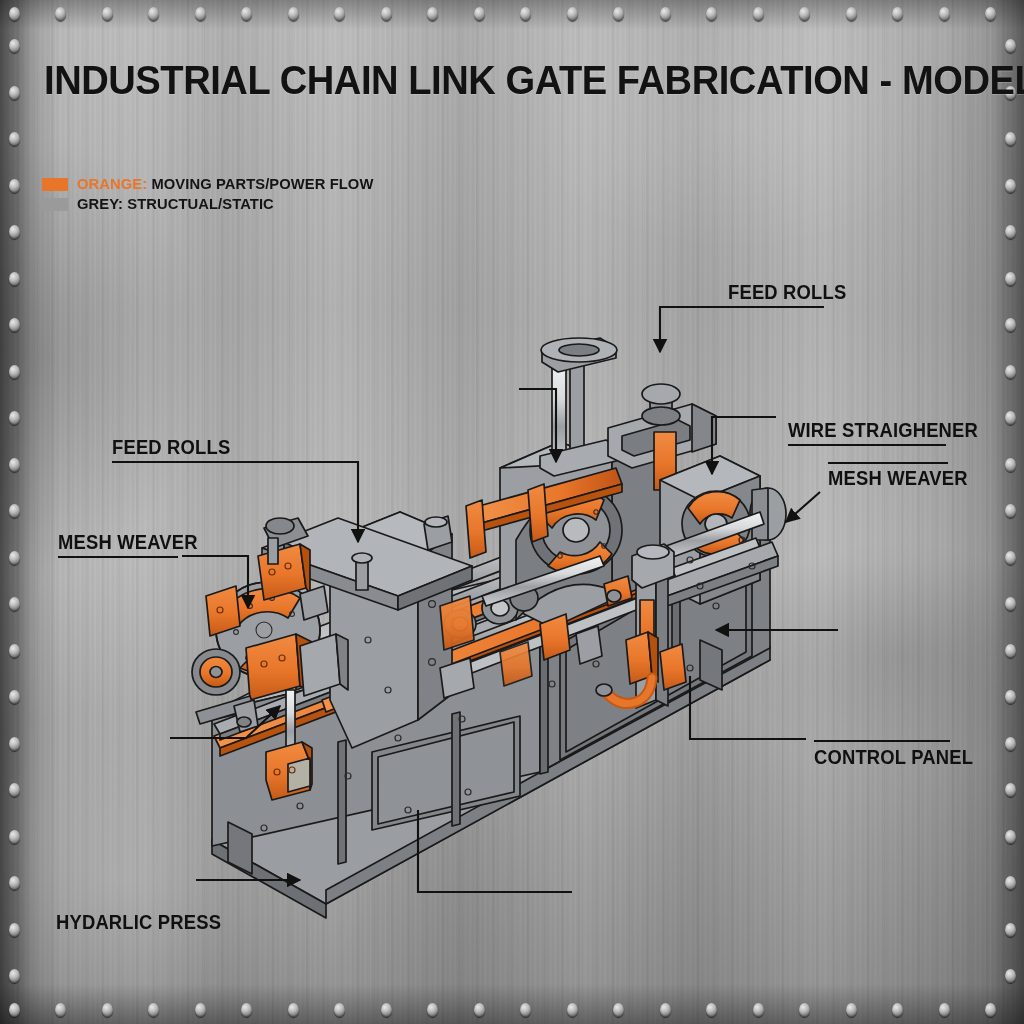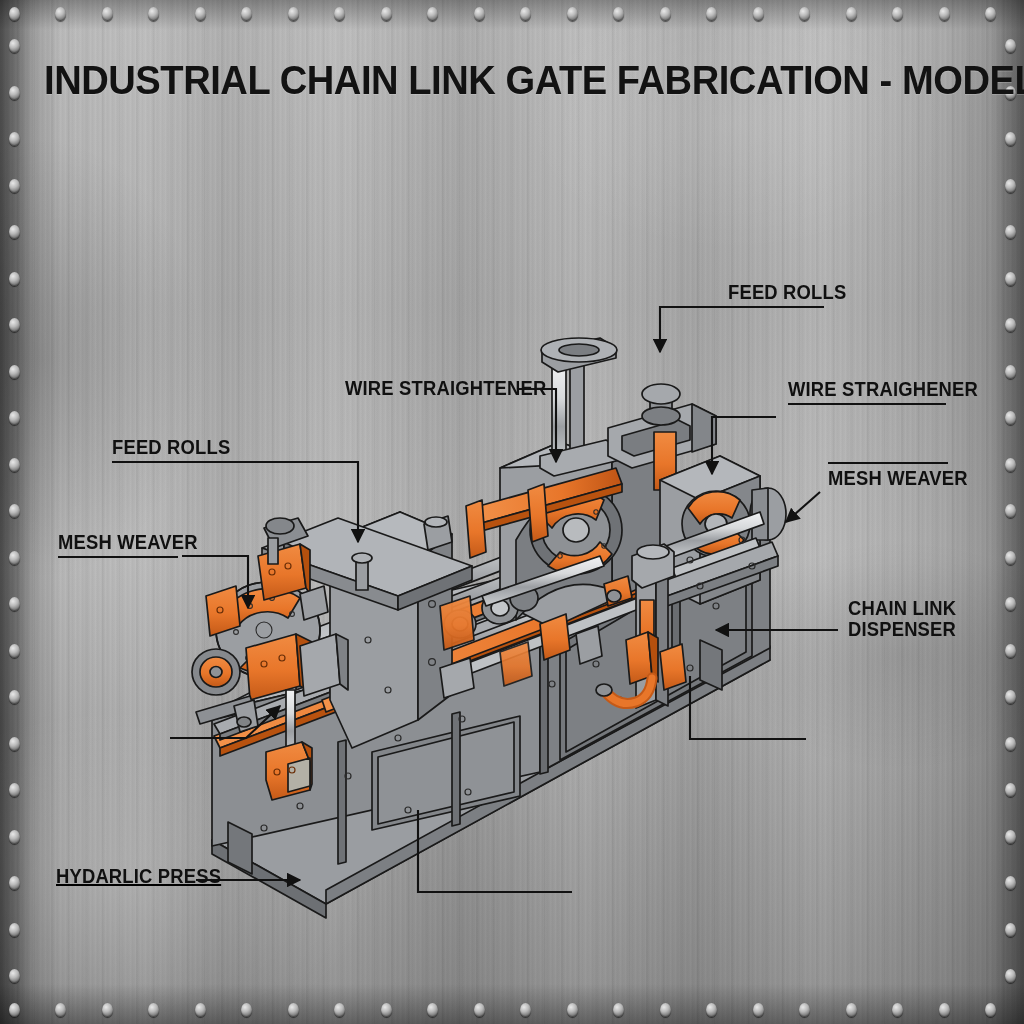--- a/index.html
+++ b/index.html
@@ -365,58 +365,65 @@
       <path d="M170,738 L246,738 L280,706" marker-end="url(#ar)"></path>
 
       <path d="M196,880 L300,880" marker-end="url(#ar)"></path>
 
       <path d="M572,892 L418,892 L418,810"></path>
     </g>
   </svg>
 
   <div id="title">INDUSTRIAL CHAIN LINK GATE FABRICATION - MODEL 36</div>
 
+  <div id="legend">
+    <div class="legrow">
+      <span class="swatch" style="background:#e8762a;"></span>
+      <span class="legtext"><span class="key">ORANGE:</span> <span>MOVING PARTS/POWER FLOW</span></span>
+    </div>
+    <div class="legrow">
+      <span class="swatch" style="background:#9a9a9a;"></span>
+      <span class="legtext"><span class="keyg">GREY:</span> <span>STRUCTUAL/STATIC</span></span>
+    </div>
+  </div>
 
   <div class="callout" style="left:728px;top:282px;">
     <div class="cotext l">FEED ROLLS</div>
     <div class="rule" style="width:96px;margin-top:3px;"></div>
   </div>
 
-  <div class="callout" style="left:345px;top:378px;">
-    <div class="cotext l">WIRE STRAIGHTENER</div>
-  </div>
-
-  <div class="callout" style="left:788px;top:379px;">
+
+  <div class="callout" style="left:788px;top:420px;">
     <div class="cotext l">WIRE STRAIGHENER</div>
     <div class="rule" style="width:158px;margin-top:3px;"></div>
   </div>
 
   <div class="callout" style="left:112px;top:437px;">
     <div class="cotext l">FEED ROLLS</div>
     <div class="rule" style="width:100px;margin-top:3px;"></div>
   </div>
 
   <div class="callout" style="left:828px;top:462px;">
     <div class="rule" style="width:120px;margin-bottom:4px;"></div>
     <div class="cotext l">MESH WEAVER</div>
   </div>
 
   <div class="callout" style="left:58px;top:532px;">
     <div class="cotext l">MESH WEAVER</div>
     <div class="rule" style="width:120px;margin-top:3px;"></div>
   </div>
 
-  <div class="callout" style="left:848px;top:598px;">
-    <div class="cotext l">CHAIN LINK</div>
-    <div class="cotext l">DISPENSER</div>
-  </div>
-
-
-
-  <div class="callout" style="left:56px;top:866px;text-decoration:underline;">
+
+  <div class="callout" style="left:814px;top:740px;">
+    <div class="rule" style="width:136px;margin-bottom:5px;"></div>
+    <div class="cotext l">CONTROL PANEL</div>
+  </div>
+
+
+  <div class="callout" style="left:56px;top:912px;">
     <div class="cotext l">HYDARLIC PRESS</div>
   </div>
 
 
   <div class="edgeshade edge-l"></div>
   <div class="edgeshade edge-r"></div>
   <div class="edgeshade edge-t"></div>
   <div class="edgeshade edge-b"></div>
   <div class="rivetlayer" id="rivets">
       <div class="rivet" style="left: 8.5px; top: 7px;"></div>

